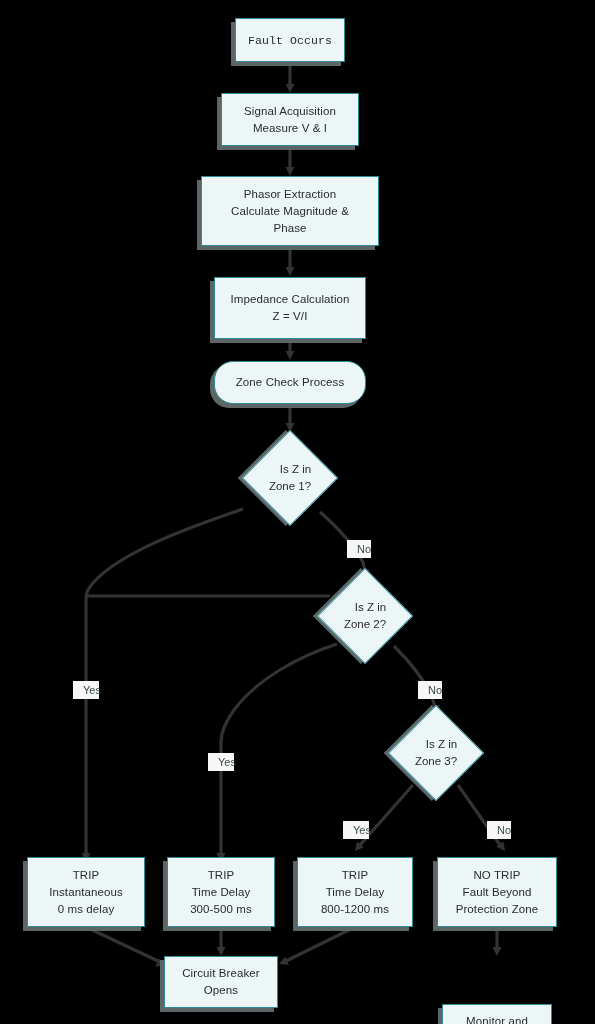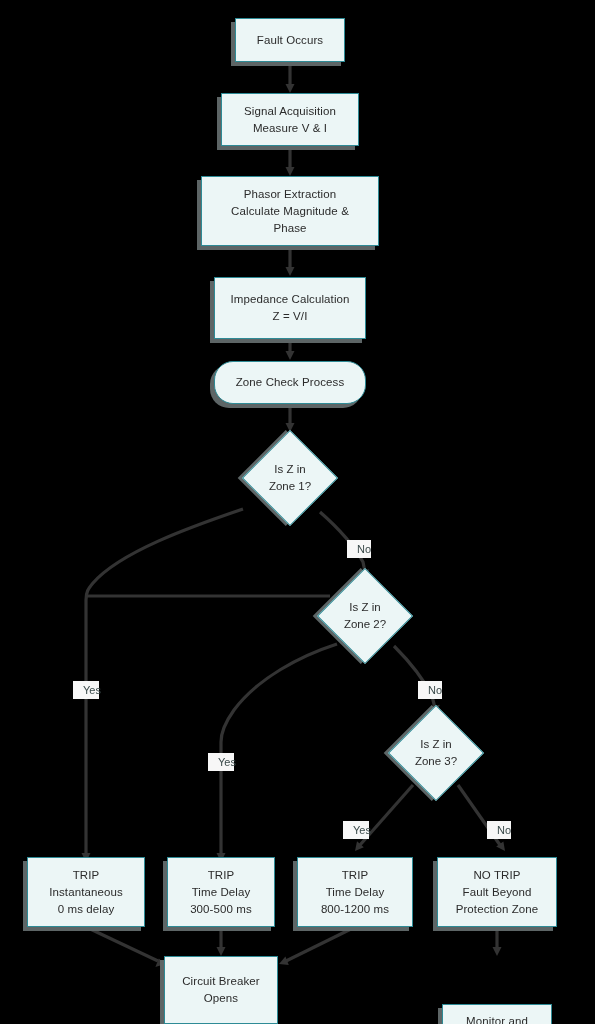--- a/index.html
+++ b/index.html
@@ -76,21 +76,21 @@
     border: 1.6px solid #2e8b96;
     transform: rotate(45deg);
     box-shadow: -3px 3px 0 0 #5d6566;
   }
   .decision-label {
     position: absolute;
     box-sizing: border-box;
     display: flex;
     align-items: center;
     justify-content: center;
-    text-align: center;
+    text-align: right;
     color: #2b2b2b;
     font-size: 11.5px;
     line-height: 17px;
     white-space: pre-line;
     pointer-events: none;
   }
 
   
   .edge-label {
     position: absolute;
@@ -151,21 +151,21 @@
     <path class="edge-path" d="M 221,927 L 221,949"></path>
     <polygon class="edge-arrow" points="221,956 216.5,947 225.5,947"></polygon>
 
     <path class="edge-path" d="M 355,927 L 286,961"></path>
     <polygon class="edge-arrow" points="279,964 285.4,956.6 288.8,965"></polygon>
 
     <path class="edge-path" d="M 497,927 L 497,949"></path>
     <polygon class="edge-arrow" points="497,956 492.5,947 501.5,947"></polygon>
   </svg>
 
-  <div class="node" style="left:235px; top:18px; width:110px; height:44px;">
+  <div class="node" style="left:235px; top:18px; width:110px; height:44px;font-family:Liberation Mono, monospace;">
     <span class="node-text">Fault Occurs</span>
   </div>
 
   <div class="node" style="left:221px; top:93px; width:138px; height:53px;">
     <span class="node-text">Signal Acquisition
 Measure V &amp; I</span>
   </div>
 
   <div class="node" style="left:201px; top:176px; width:178px; height:70px;">
     <span class="node-text">Phasor Extraction
@@ -211,21 +211,21 @@
 Time Delay
 800-1200 ms</span>
   </div>
 
   <div class="node" style="left:437px; top:857px; width:120px; height:70px;">
     <span class="node-text">NO TRIP
 Fault Beyond
 Protection Zone</span>
   </div>
 
-  <div class="node" style="left:164px; top:956px; width:114px; height:68px;">
+  <div class="node" style="left:164px; top:956px; width:114px; height:52px;">
     <span class="node-text">Circuit Breaker
 Opens</span>
   </div>
 
   <div class="node" style="left:442px; top:956px; width:110px; height:52px;margin-top:48px;">
     <span class="node-text">Monitor and
 Log Event</span>
   </div>
 
   <div class="edge-label" style="left:73px; top:681px; width:26px;">Yes</div>

